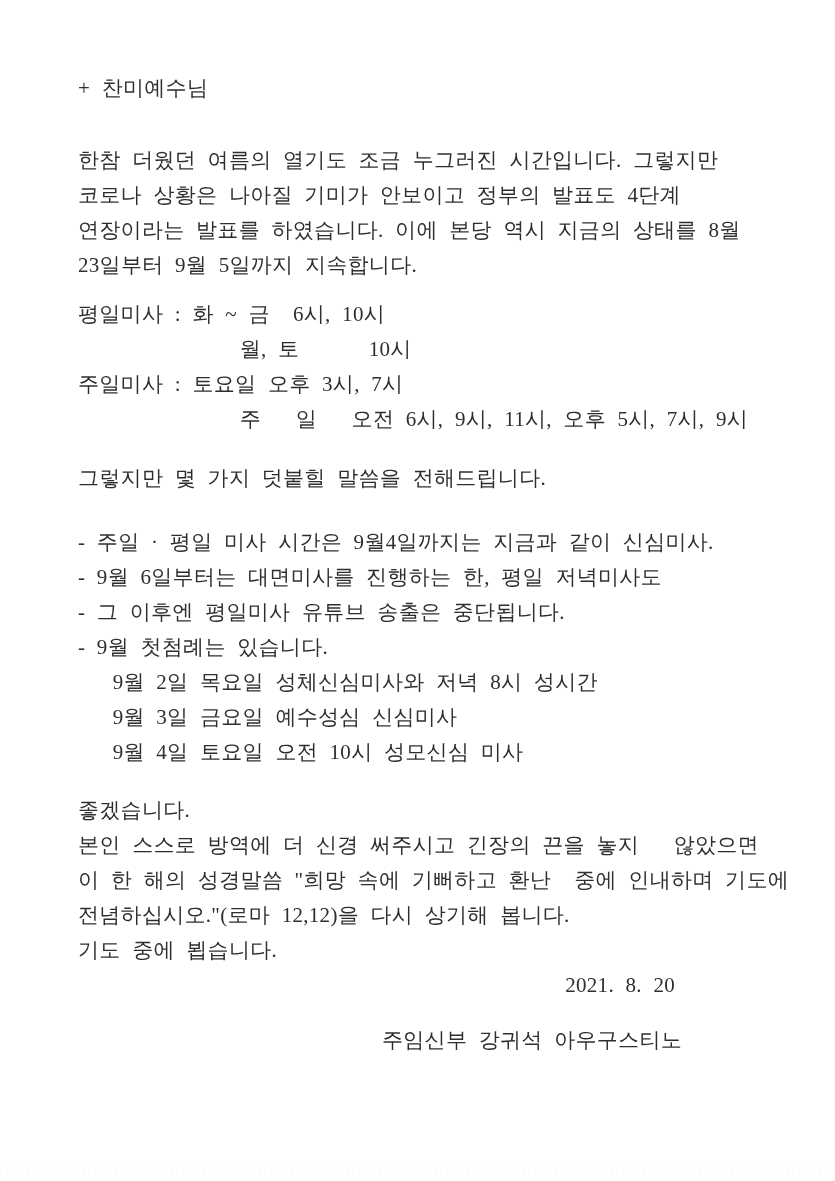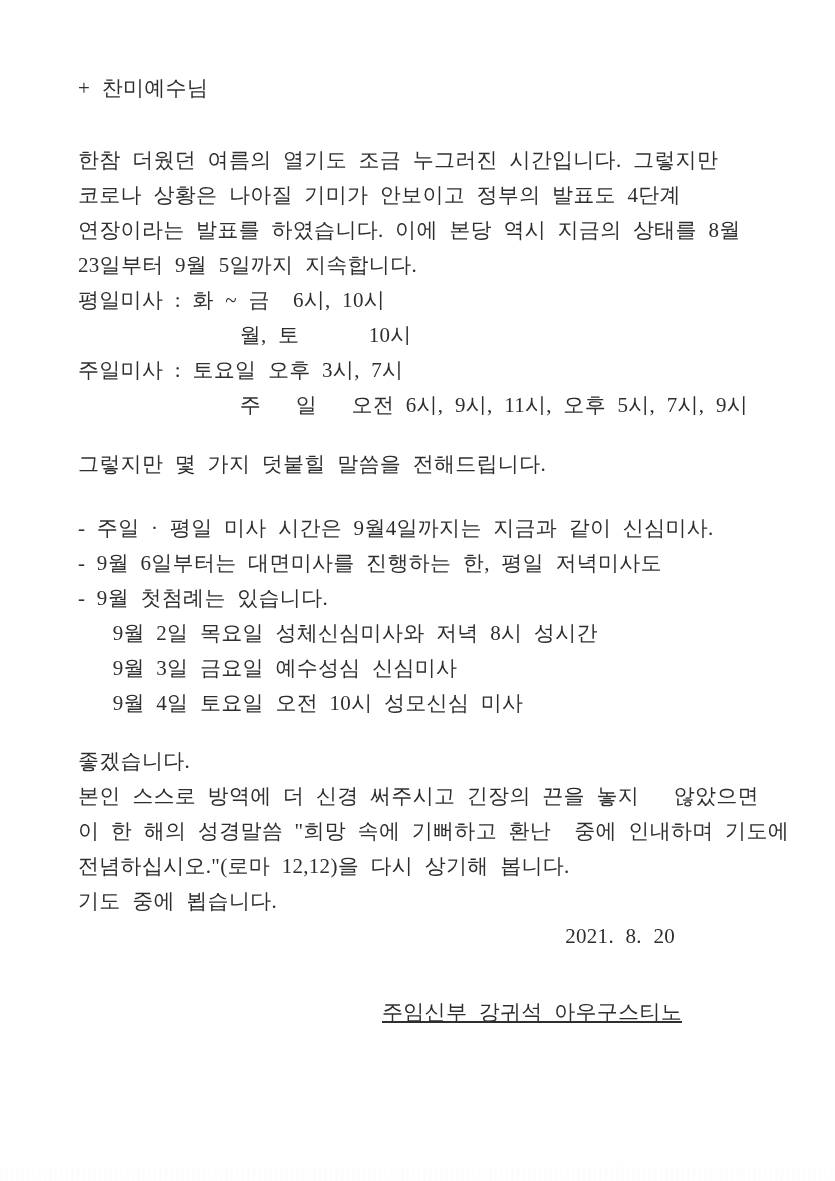--- a/index.html
+++ b/index.html
@@ -26,38 +26,37 @@
     word-spacing: 6px;
     letter-spacing: 0.3px;
     border-radius: 30px;
   }
   .line {
     white-space: pre;
     min-height: 35px;
   }
   .greeting        { margin-top: 0; }
   .intro           { margin-top: 37px; }
-  .schedule        { margin-top: 0; }
+  .schedule        { margin-top: 14px; }
   .interlude       { margin-top: 24px; }
   .notices         { margin-top: 29px; }
   .closing         { margin-top: 23px; }
   .date-line {
     margin-top: 0;
     text-align: right;
     padding-right: 105px;
     white-space: pre;
     min-height: 35px;
   }
   .signature-line {
-    margin-top: 41px;
+    margin-top: 20px;
     text-align: right;
     padding-right: 98px;
     white-space: pre;
     min-height: 35px;
-    text-decoration: underline;
   }
   
   .scan-noise {
     position: absolute;
     left: 0;
     bottom: 0;
     width: 835px;
     height: 14px;
     background: repeating-linear-gradient(
       90deg,
@@ -88,20 +87,21 @@
     <div class="line">              월, 토      10시</div>
     <div class="line">주일미사 : 토요일 오후 3시, 7시</div>
     <div class="line">              주   일   오전 6시, 9시, 11시, 오후 5시, 7시, 9시</div>
   </div>
 
   <div class="line interlude">그렇지만 몇 가지 덧붙힐 말씀을 전해드립니다.</div>
 
   <div class="notices">
     <div class="line">- 주일 · 평일 미사 시간은 9월4일까지는 지금과 같이 신심미사.</div>
     <div class="line">- 9월 6일부터는 대면미사를 진행하는 한, 평일 저녁미사도</div>
+    <div class="line">- 그 이후엔 평일미사 유튜브 송출은 중단됩니다.</div>
     <div class="line">- 9월 첫첨례는 있습니다.</div>
     <div class="line">   9월 2일 목요일 성체신심미사와 저녁 8시 성시간</div>
     <div class="line">   9월 3일 금요일 예수성심 신심미사</div>
     <div class="line">   9월 4일 토요일 오전 10시 성모신심 미사</div>
   </div>
 
   <div class="closing">
     <div class="line">좋겠습니다.</div>
     <div class="line">본인 스스로 방역에 더 신경 써주시고 긴장의 끈을 놓지   않았으면</div>
     <div class="line">이 한 해의 성경말씀 "희망 속에 기뻐하고 환난  중에 인내하며 기도에</div>

